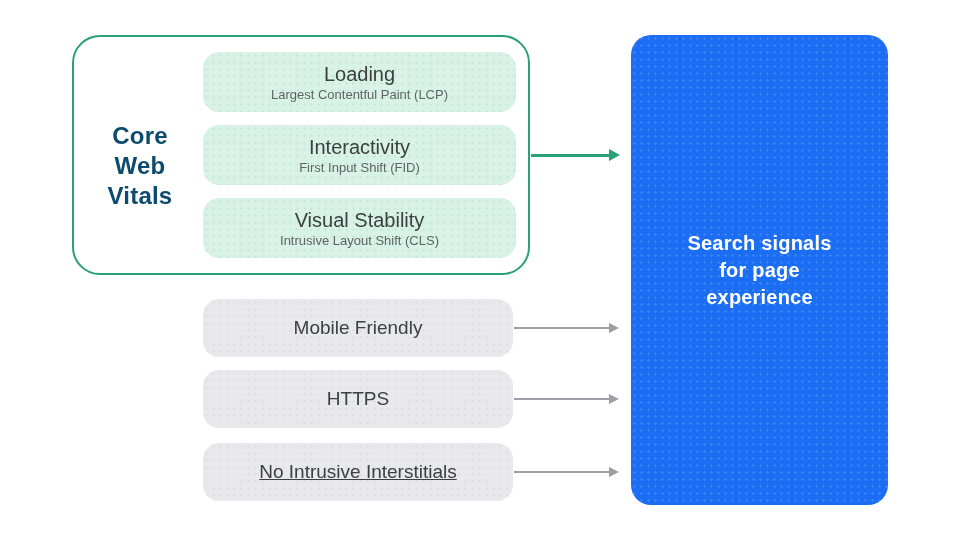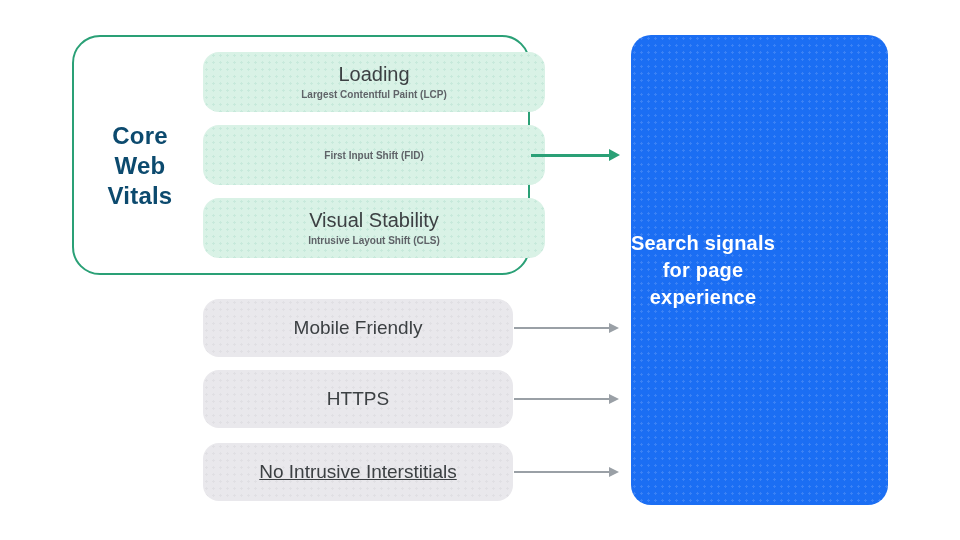--- a/index.html
+++ b/index.html
@@ -32,43 +32,43 @@
     line-height: 30px;
     color: #0c4a6e;
     white-space: pre-line;
     letter-spacing: 0.2px;
   }
 
   
   .pill-green {
     position: absolute;
     left: 203px;
-    width: 342px; height: 60px;
+    width: 313px; height: 60px;
     background: #d9f2e6;
     background-image: radial-gradient(rgba(42,160,118,0.10) 1px, transparent 1.3px);
     background-size: 7px 7px;
     border-radius: 16px;
     display: flex;
     flex-direction: column;
     align-items: center;
     justify-content: center;
     text-align: center;
   }
   .pg1 { top: 52px; }
   .pg2 { top: 125px; }
   .pg3 { top: 198px; text-align: center; }
   .pill-title {
     font-size: 20px;
     font-weight: 500;
     color: #3c4043;
     line-height: 24px;
   }
   .pill-sub {
-    font-size: 10px;
-    font-weight: 700;
+    font-size: 13px;
+    font-weight: 400;
     color: #5f6368;
     line-height: 17px;
   }
 
   
   .pill-gray {
     position: absolute;
     left: 203px;
     width: 310px; height: 58px;
     background: #e9e8ec;
@@ -91,21 +91,21 @@
   .blue-box {
     position: absolute;
     left: 631px; top: 35px;
     width: 257px; height: 470px;
     background: #1b6ef3;
     background-image: radial-gradient(rgba(255,255,255,0.14) 1px, transparent 1.3px);
     background-size: 7px 7px;
     border-radius: 20px;
     display: flex;
     align-items: center;
-    justify-content: flex-start;
+    justify-content: center;
   }
   .blue-text {
     color: #ffffff;
     font-size: 20px;
     font-weight: 700;
     line-height: 27px;
     text-align: center;
     white-space: pre-line;
     letter-spacing: 0.2px;
   }
@@ -146,20 +146,21 @@
   <div class="cwv-label">Core
 Web
 Vitals</div>
 
   <div class="pill-green pg1">
     <div class="pill-title">Loading</div>
     <div class="pill-sub">Largest Contentful Paint (LCP)</div>
   </div>
 
   <div class="pill-green pg2">
+    <div class="pill-title">Interactivity</div>
     <div class="pill-sub">First Input Shift (FID)</div>
   </div>
 
   <div class="pill-green pg3">
     <div class="pill-title">Visual Stability</div>
     <div class="pill-sub">Intrusive Layout Shift (CLS)</div>
   </div>
 
   <div class="pill-gray gr1">Mobile Friendly</div>
   <div class="pill-gray gr2">HTTPS</div>

